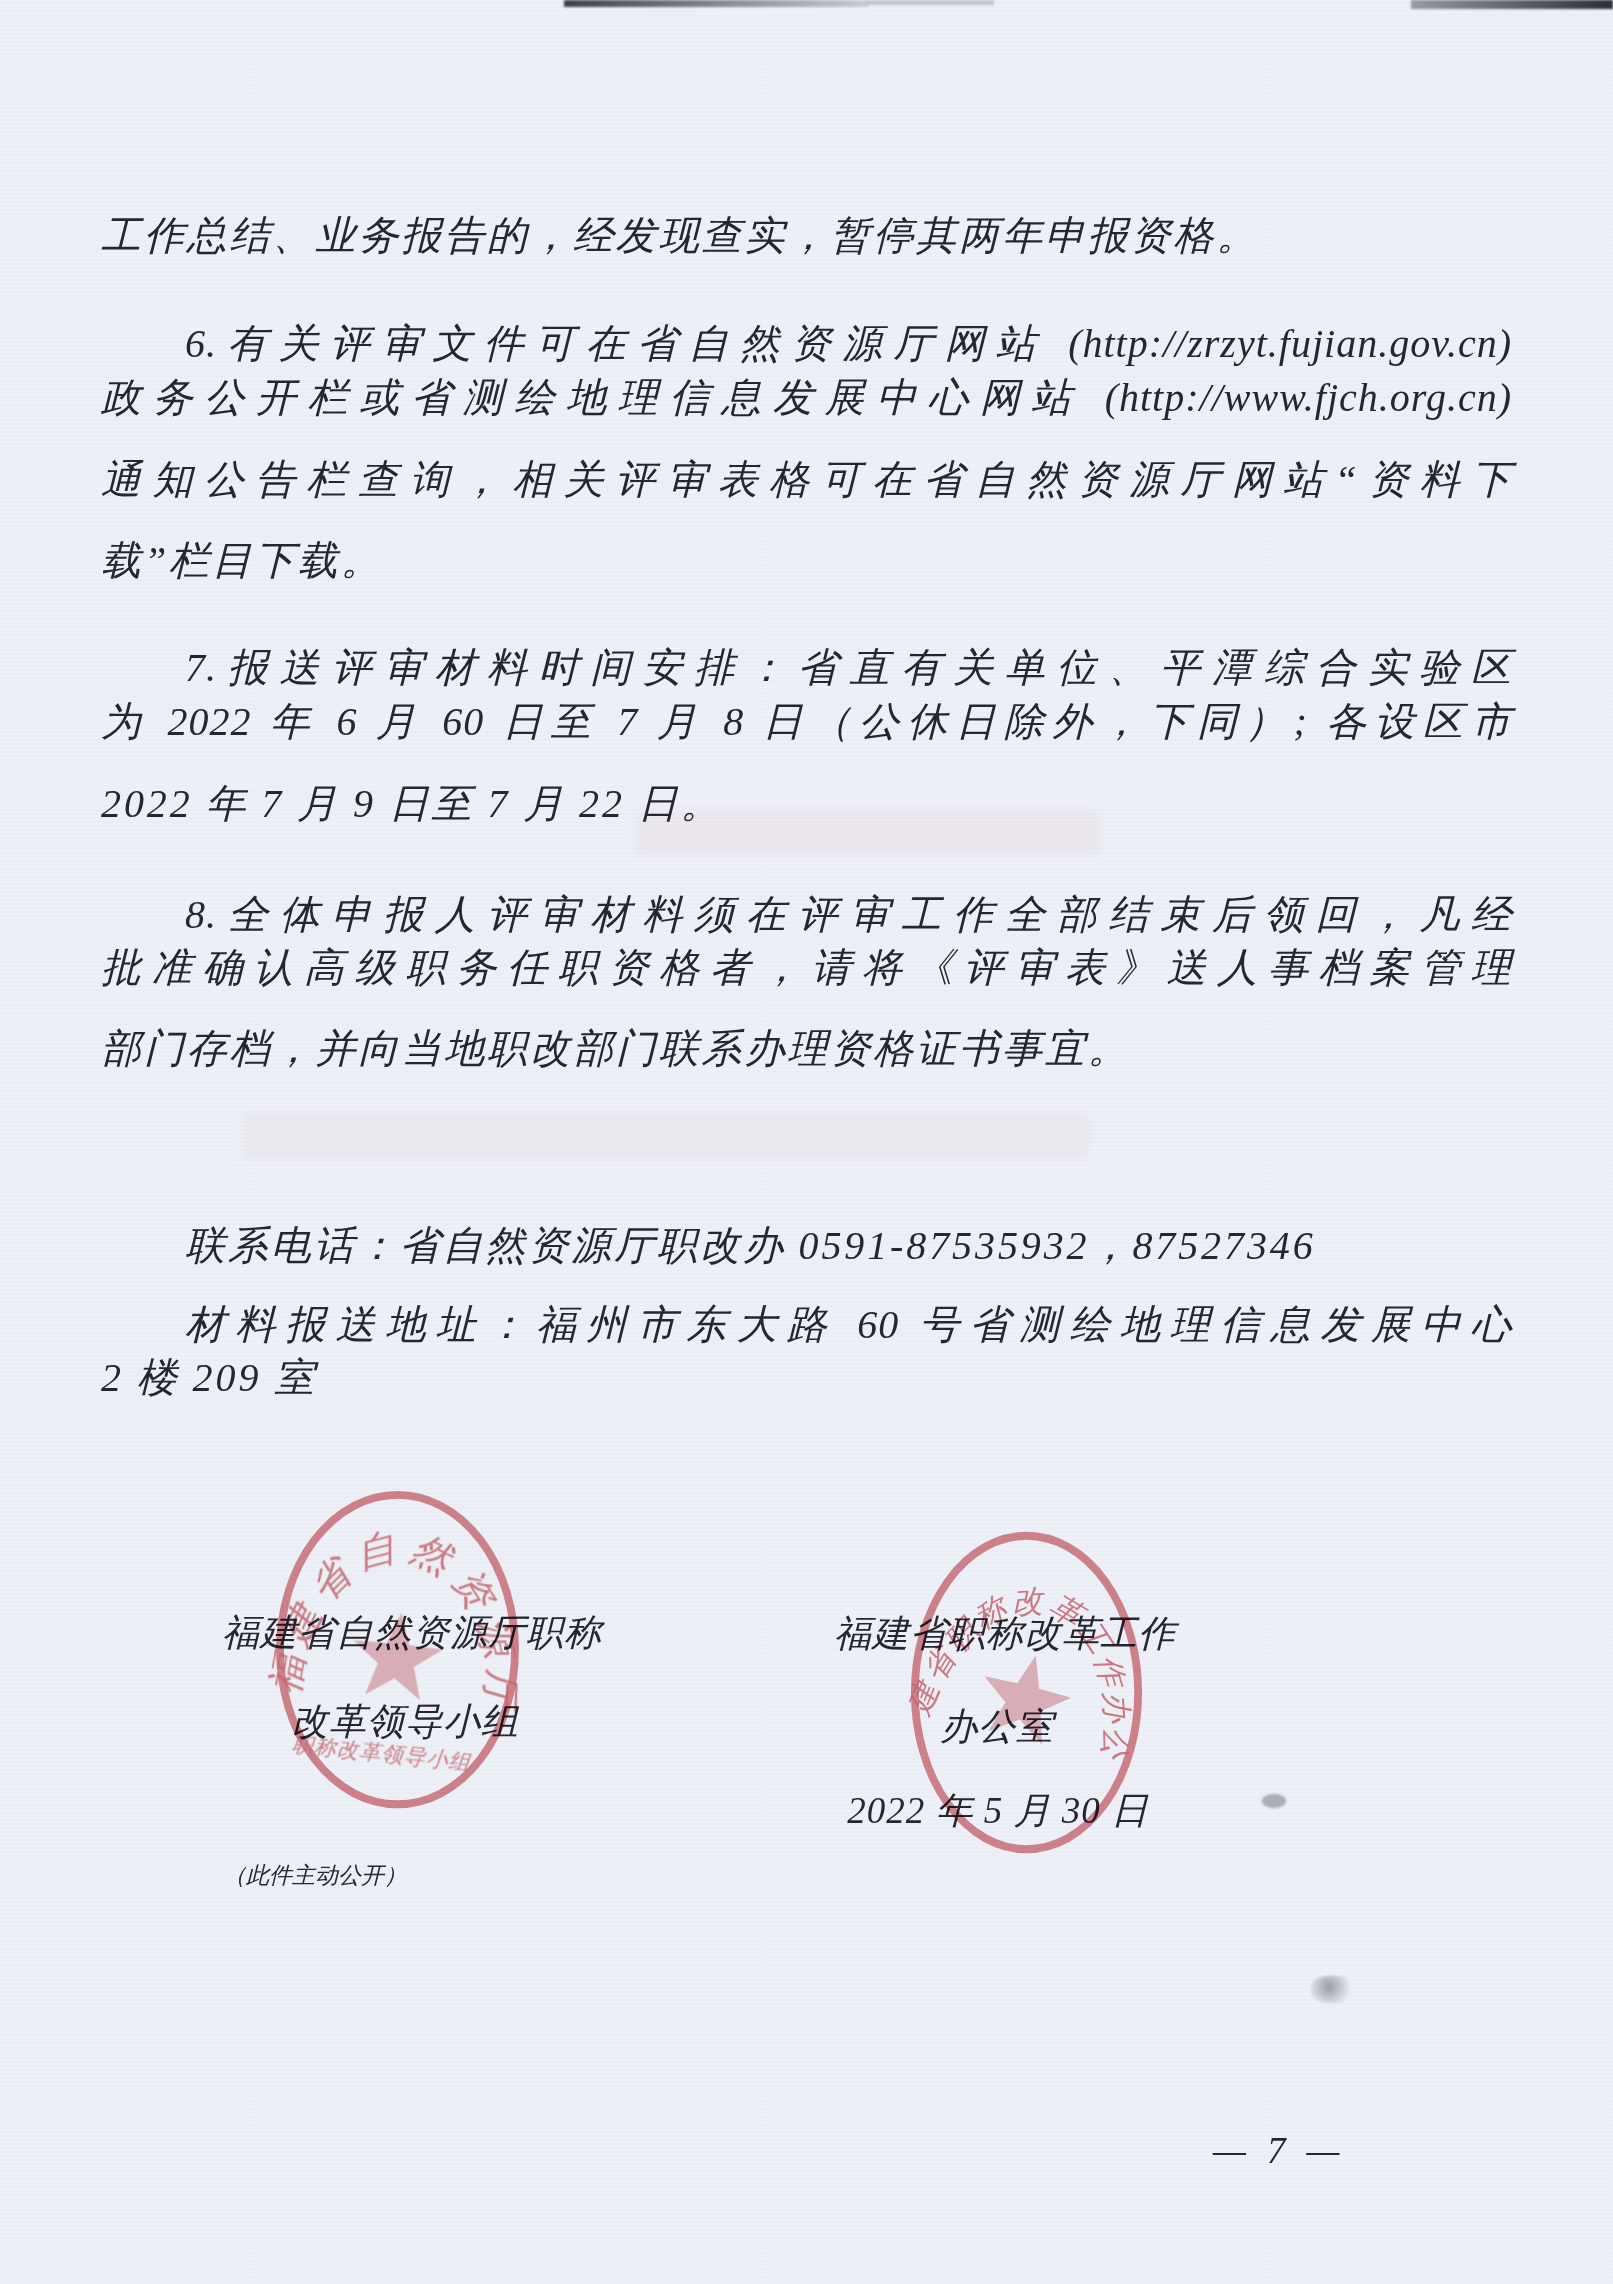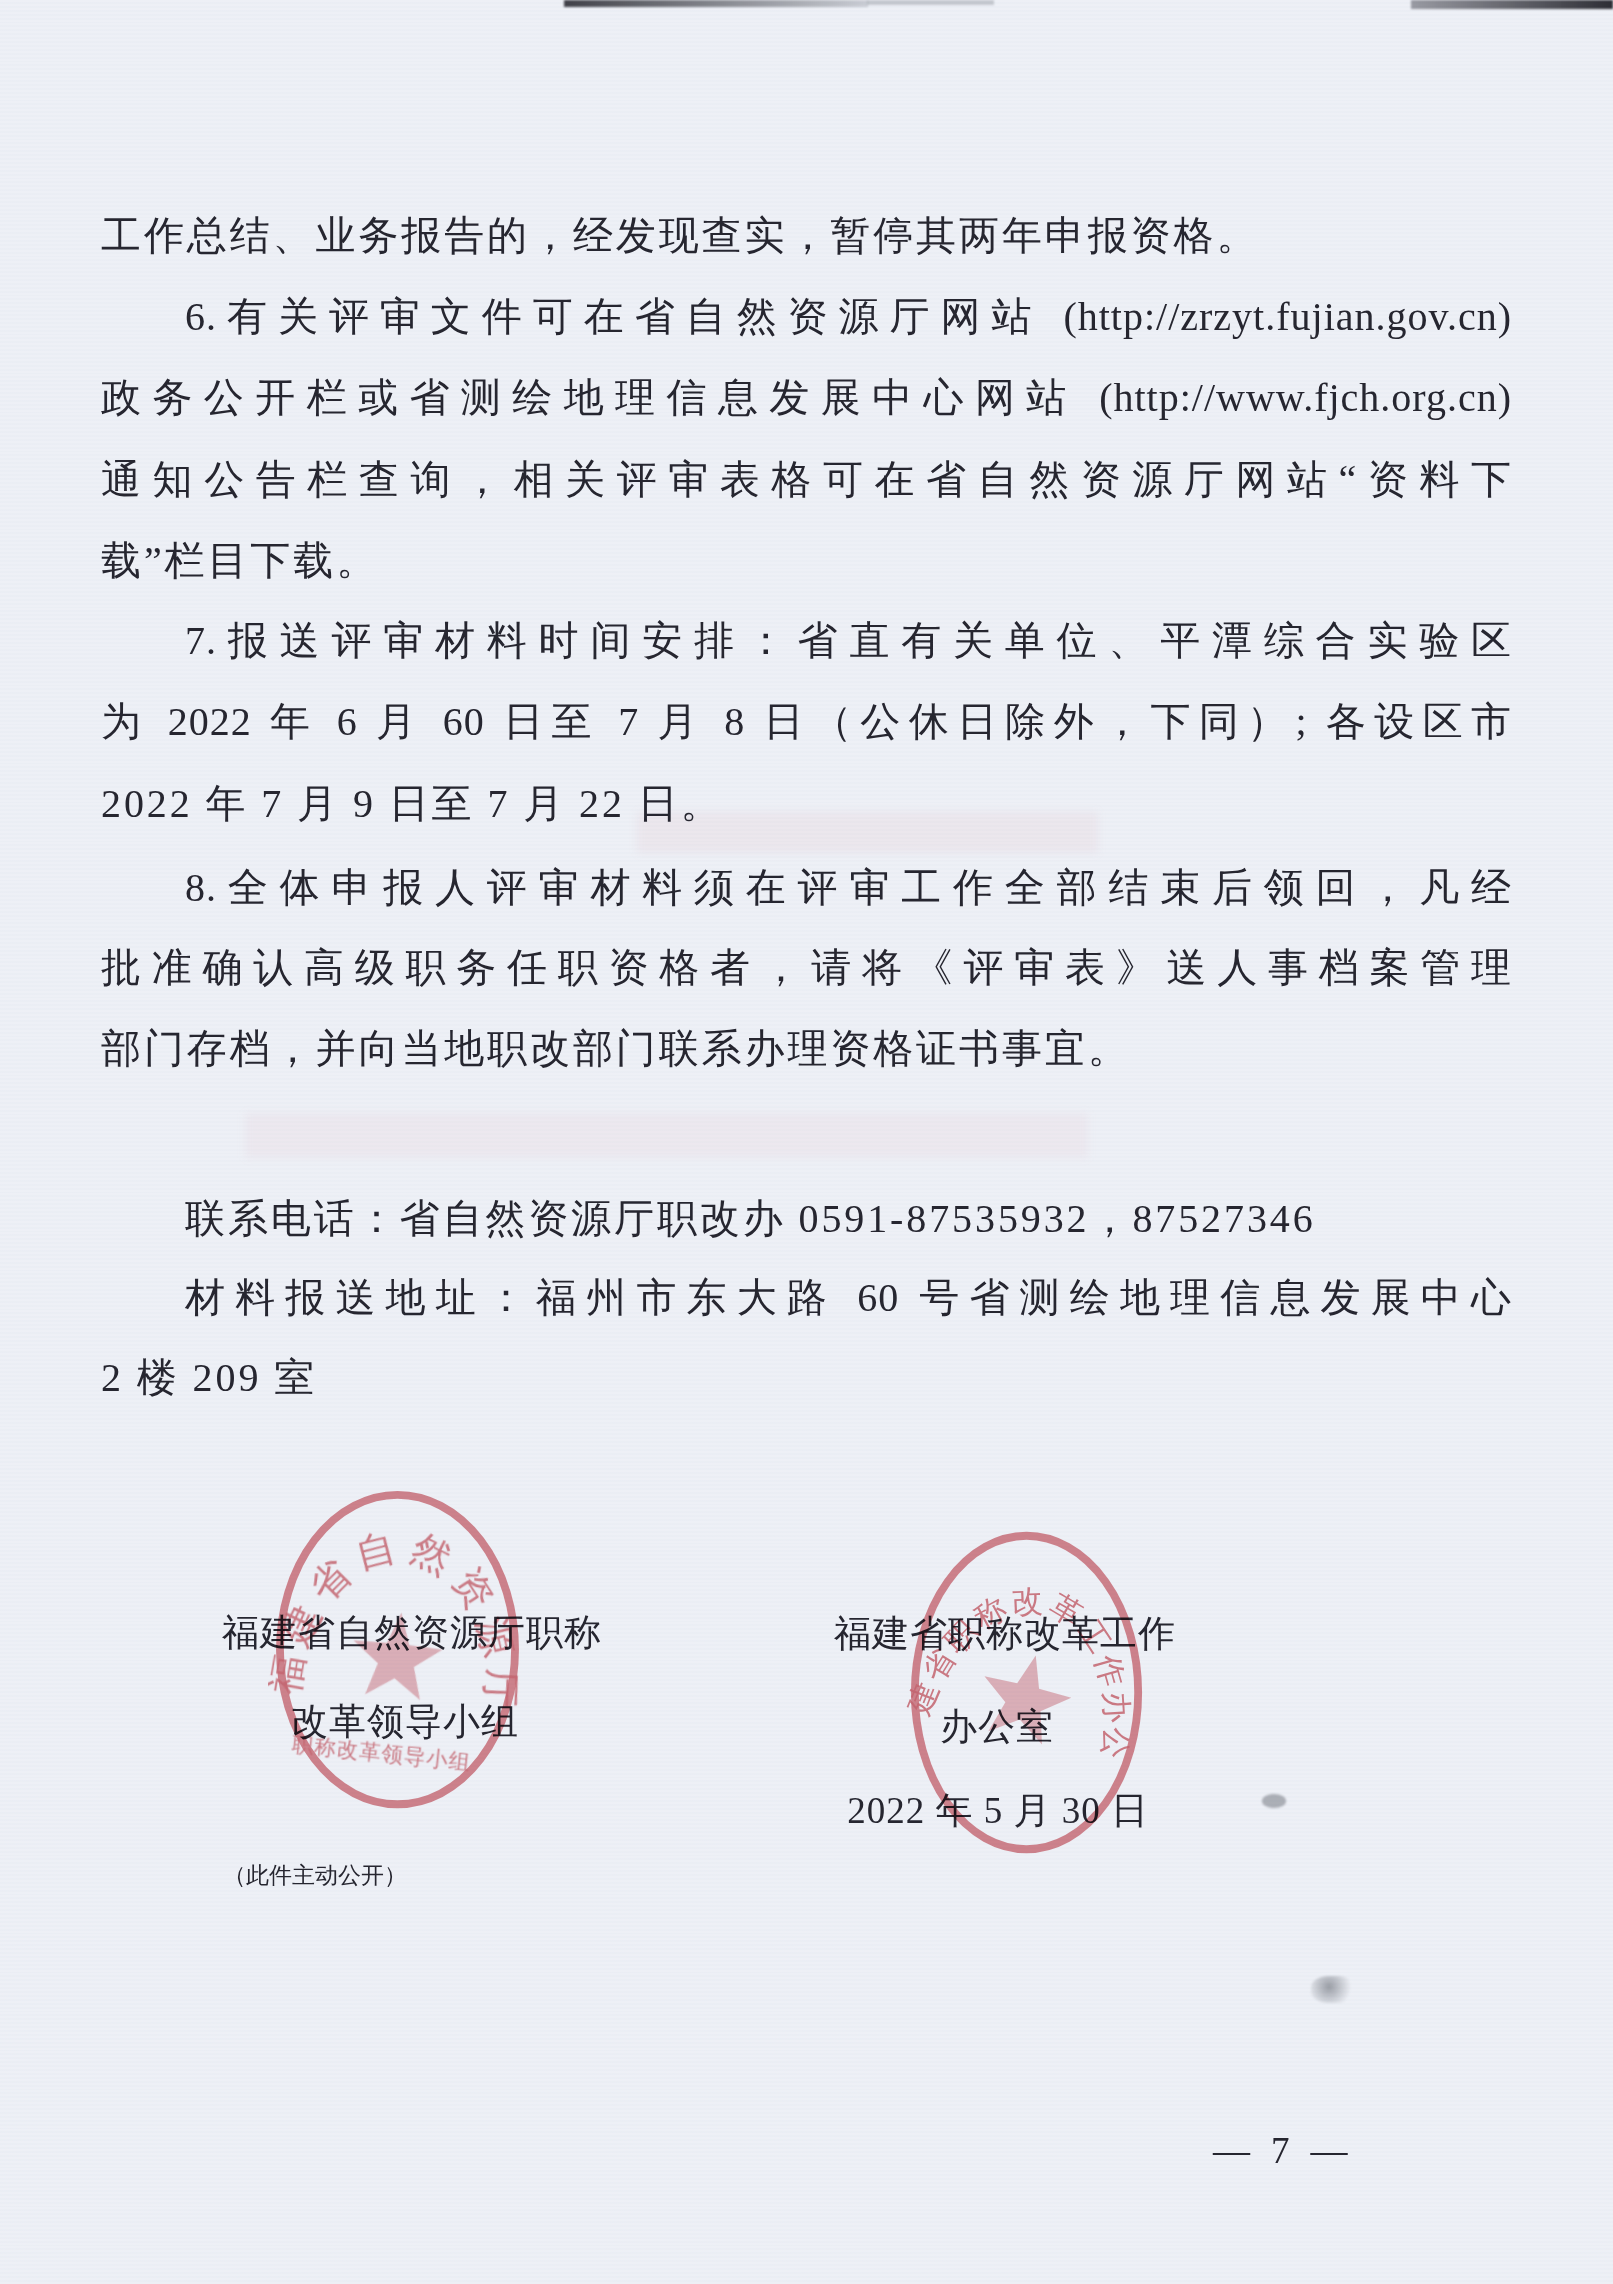--- a/index.html
+++ b/index.html
@@ -6,29 +6,30 @@
   .page{
     position:relative;
     width:1613px;height:2285px;
     margin:0 auto;
     background:#edf0f6;
     background-image:repeating-linear-gradient(
       to bottom, rgba(255,255,255,0.03) 0 2px, rgba(160,170,190,0.03) 2px 3.9px);
     overflow:hidden;
     font-family:"Liberation Serif","DejaVu Serif",serif;
     color:#262630;
+    font-style:italic;
   }
   .bline{
     position:absolute;left:101px;width:1411px;
     box-sizing:border-box;
     font-size:40px;line-height:1.25;
     letter-spacing:2.9px;white-space:nowrap;
   }
   .full{white-space:normal;text-align:justify;text-align-last:justify;letter-spacing:1px;}
-  .ind{padding-left:84px;}
+  .ind{padding-left:84px;margin-top:27px;}
   .sig{
     position:absolute;font-size:37px;letter-spacing:1px;
     white-space:nowrap;transform:translateX(-50%);
   }
   .note{position:absolute;font-size:23px;letter-spacing:0;white-space:nowrap;}
   .pageno{position:absolute;left:1213px;top:2129px;font-size:37px;letter-spacing:5.9px;white-space:nowrap;}
   .seal{
     position:absolute;mix-blend-mode:multiply;
     filter:blur(0.4px);opacity:0.88;
   }

